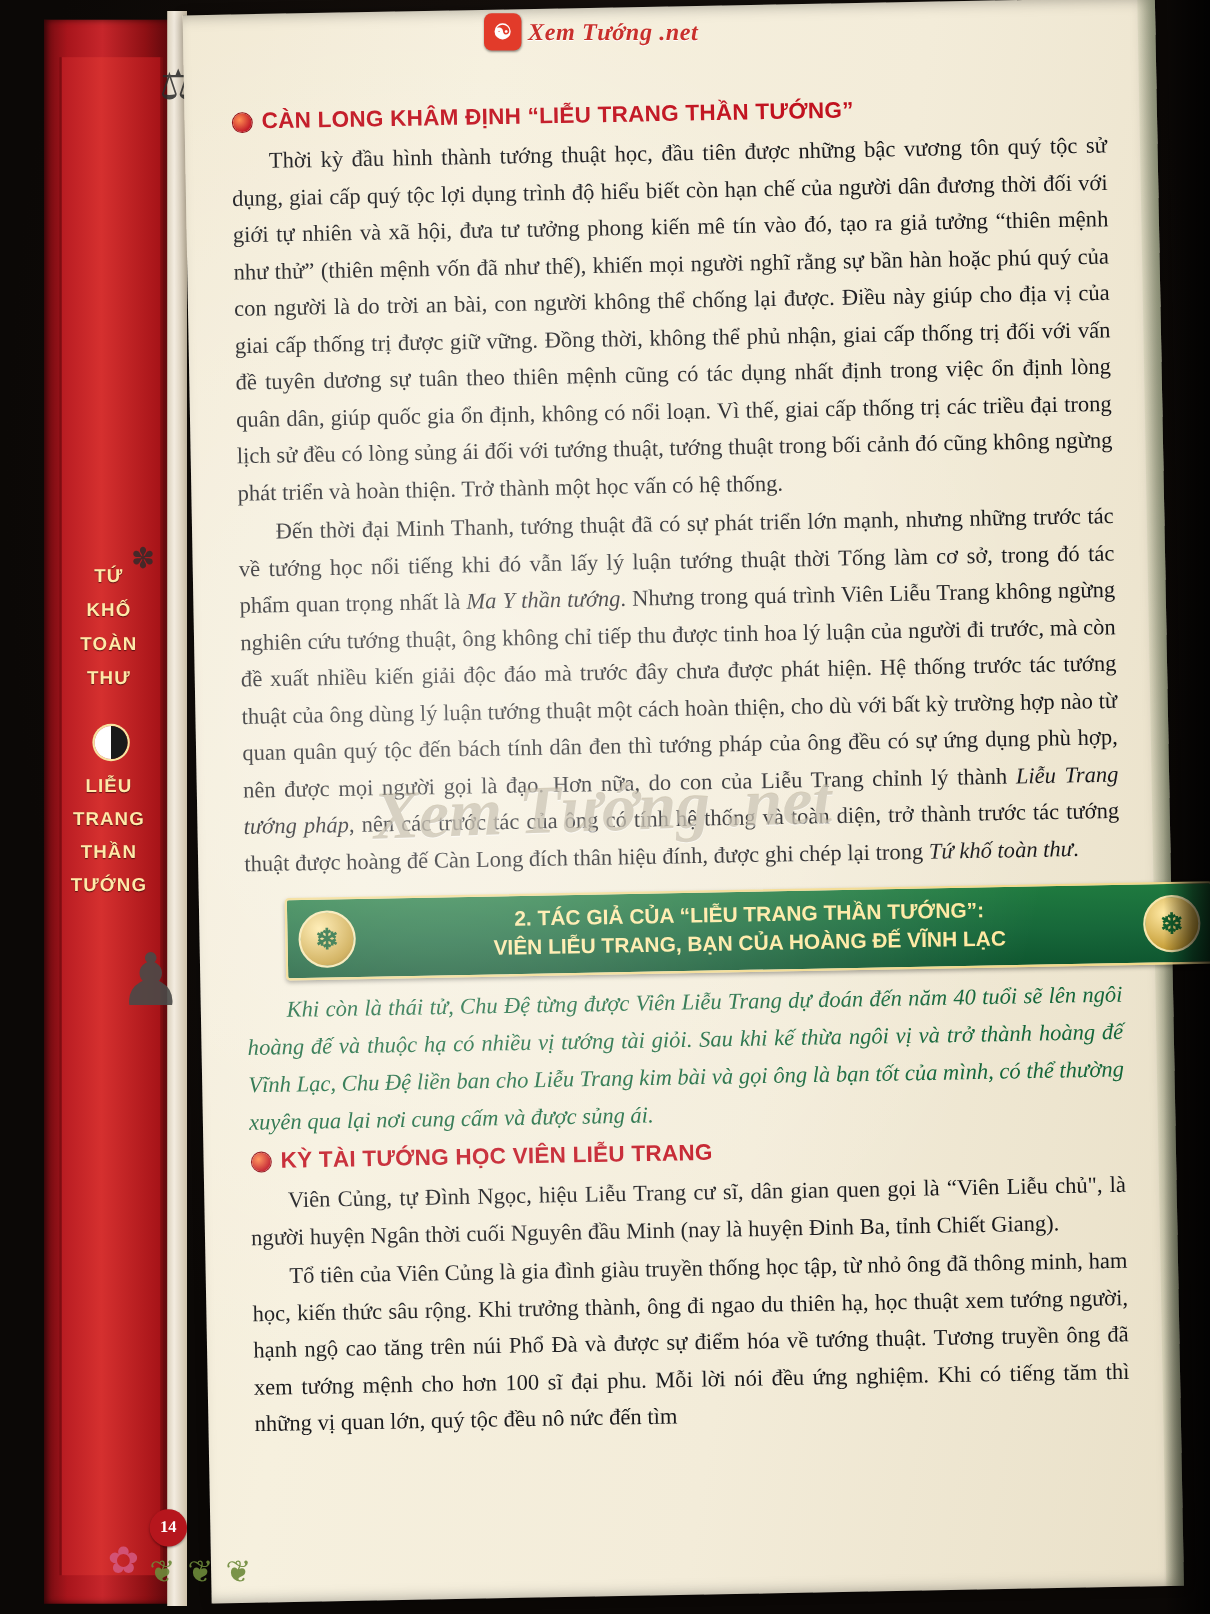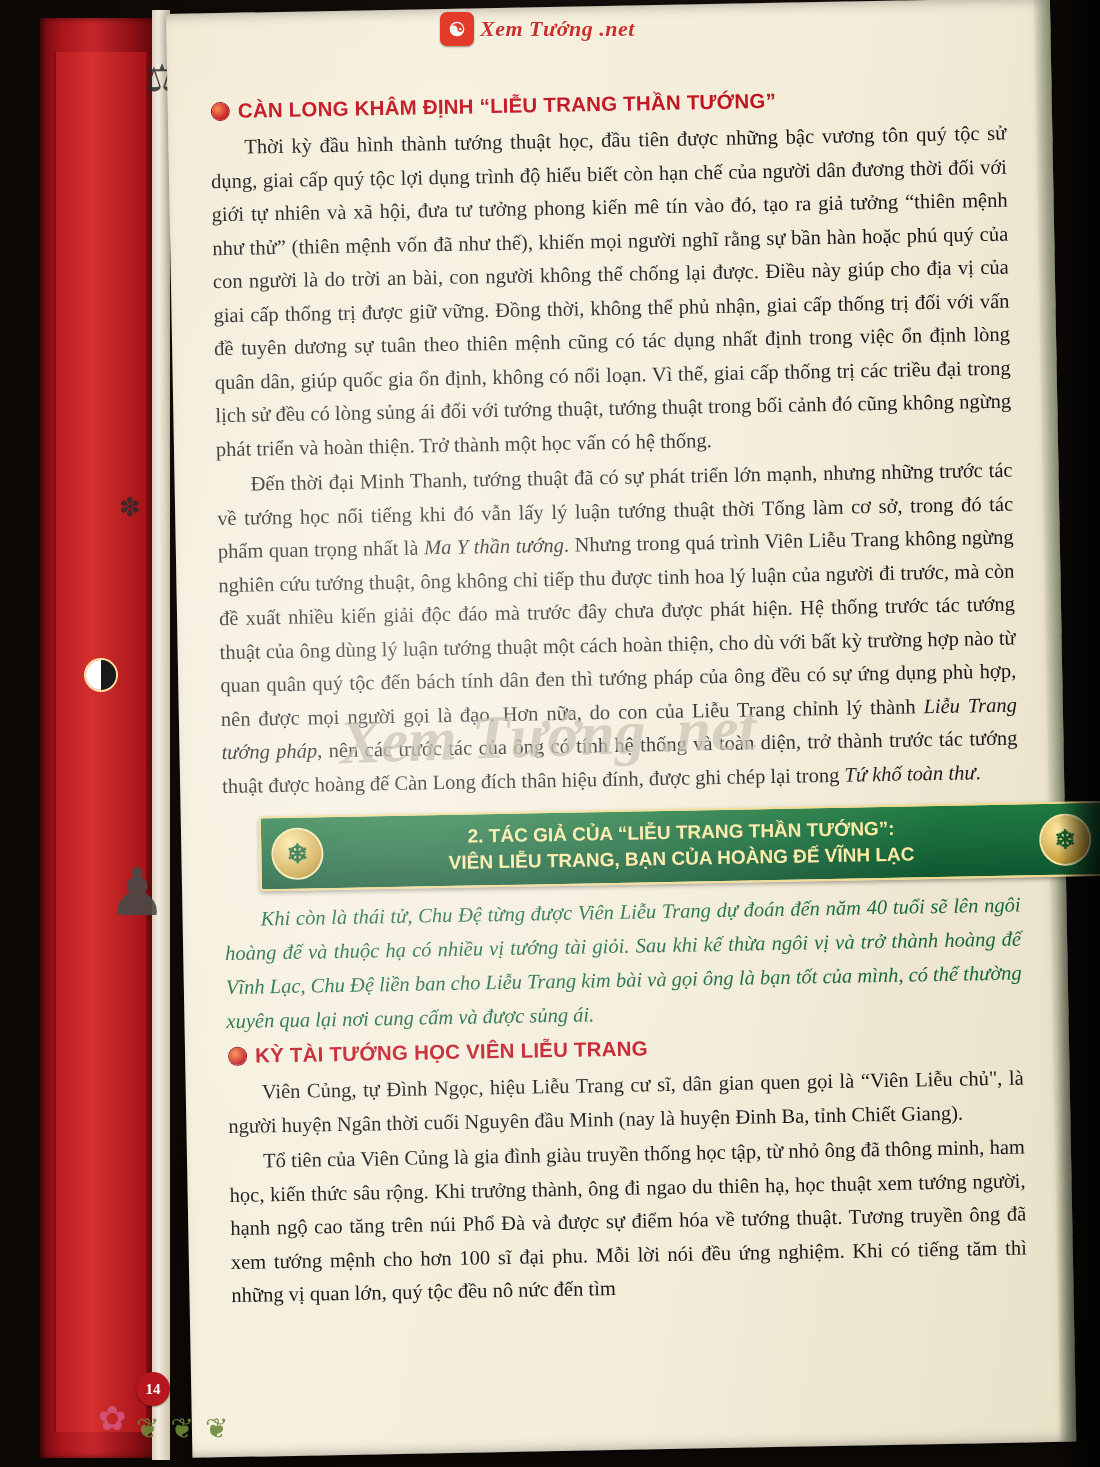--- a/index.html
+++ b/index.html
@@ -182,23 +182,35 @@
 <div class="book">
 
   <div class="spine">
     <div class="spine-inner"></div>
   </div>
   <div class="page-edge"></div>
 
   <div class="dragon-top">⚖</div>
   <div class="dragon-mid">✽</div>
 
+  <div class="spine-txt spine-group1">
+    <div>TỨ</div>
+    <div>KHỐ</div>
+    <div>TOÀN</div>
+    <div>THƯ</div>
+  </div>
 
   <div class="yinyang"></div>
 
+  <div class="spine-txt spine-group2">
+    <div>LIỄU</div>
+    <div>TRANG</div>
+    <div>THẦN</div>
+    <div>TƯỚNG</div>
+  </div>
 
   <div class="statue">♟</div>
 
   <div class="paper">
     <div class="paper-green-edge"></div>
 
     <div class="content">
 
       <div class="h-red">
         <span class="bullet"></span>

